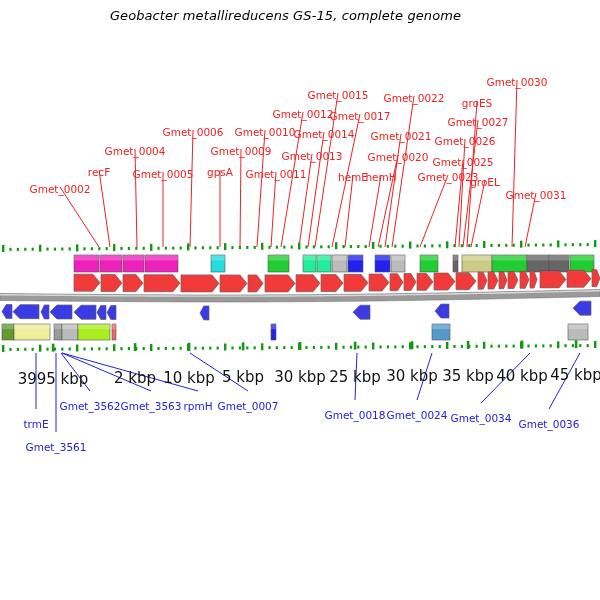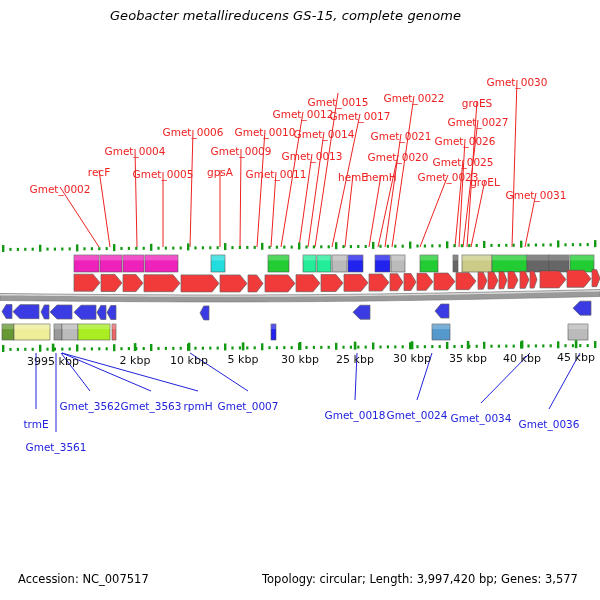--- a/index.html
+++ b/index.html
@@ -26,22 +26,23 @@
   
   .lbl-top{
     position:absolute;font-size:10.5px;color:#ee2222;white-space:nowrap;
     transform:translateX(-50%);
   }
   .lbl-bot{
     position:absolute;font-size:10.5px;color:#2222dd;white-space:nowrap;
     transform:translateX(-50%);
   }
   .axis-tick-label{
-    position:absolute;font-size:11px;color:#111;white-space:nowrap;
+    position:absolute;font-size:15px;color:#111;white-space:nowrap;
     transform:translateX(-50%);
+    margin-top:15px;
   }
 </style>
 </head>
 <body>
 
 <div id="stage">
 
   <div class="title">Geobacter metallireducens GS-15, complete genome</div>
 
   <svg class="layer">
@@ -414,21 +415,21 @@
       <div class="lbl-top" style="left: 135px; top: 145px;">Gmet_0004</div>
       <div class="lbl-top" style="left: 163px; top: 168px;">Gmet_0005</div>
       <div class="lbl-top" style="left: 193px; top: 126px;">Gmet_0006</div>
       <div class="lbl-top" style="left: 220px; top: 166px;">gpsA</div>
       <div class="lbl-top" style="left: 241px; top: 145px;">Gmet_0009</div>
       <div class="lbl-top" style="left: 265px; top: 126px;">Gmet_0010</div>
       <div class="lbl-top" style="left: 276px; top: 168px;">Gmet_0011</div>
       <div class="lbl-top" style="left: 303px; top: 108px;">Gmet_0012</div>
       <div class="lbl-top" style="left: 312px; top: 150px;">Gmet_0013</div>
       <div class="lbl-top" style="left: 324px; top: 128px;">Gmet_0014</div>
-      <div class="lbl-top" style="left: 338px; top: 89px; margin-top: 7px;">Gmet_0015</div>
+      <div class="lbl-top" style="left: 338px; top: 89px;">Gmet_0015</div>
       <div class="lbl-top" style="left: 360px; top: 110px;">Gmet_0017</div>
       <div class="lbl-top" style="left: 353px; top: 171px;">hemE</div>
       <div class="lbl-top" style="left: 381px; top: 171px;">hemH</div>
       <div class="lbl-top" style="left: 398px; top: 151px;">Gmet_0020</div>
       <div class="lbl-top" style="left: 401px; top: 130px;">Gmet_0021</div>
       <div class="lbl-top" style="left: 414px; top: 92px;">Gmet_0022</div>
       <div class="lbl-top" style="left: 448px; top: 171px;">Gmet_0023</div>
       <div class="lbl-top" style="left: 463px; top: 156px;">Gmet_0025</div>
       <div class="lbl-top" style="left: 465px; top: 135px;">Gmet_0026</div>
       <div class="lbl-top" style="left: 478px; top: 116px;">Gmet_0027</div>
@@ -455,15 +456,13 @@
       <div class="axis-tick-label" style="left: 189px; top: 353.74px;">10 kbp</div>
       <div class="axis-tick-label" style="left: 243px; top: 353.38px;">5 kbp</div>
       <div class="axis-tick-label" style="left: 300px; top: 353px;">30 kbp</div>
       <div class="axis-tick-label" style="left: 355px; top: 352.633px;">25 kbp</div>
       <div class="axis-tick-label" style="left: 412px; top: 352.253px;">30 kbp</div>
       <div class="axis-tick-label" style="left: 468px; top: 351.88px;">35 kbp</div>
       <div class="axis-tick-label" style="left: 522px; top: 351.52px;">40 kbp</div>
       <div class="axis-tick-label" style="left: 576px; top: 351.16px;">45 kbp</div>
     </div>
 
-  <div class="footer-left">Accession: NC_007517</div>
-  <div class="footer-right">Topology: circular; Length: 3,997,420 bp; Genes: 3,577</div>
 </div>
 
 </body></html>

